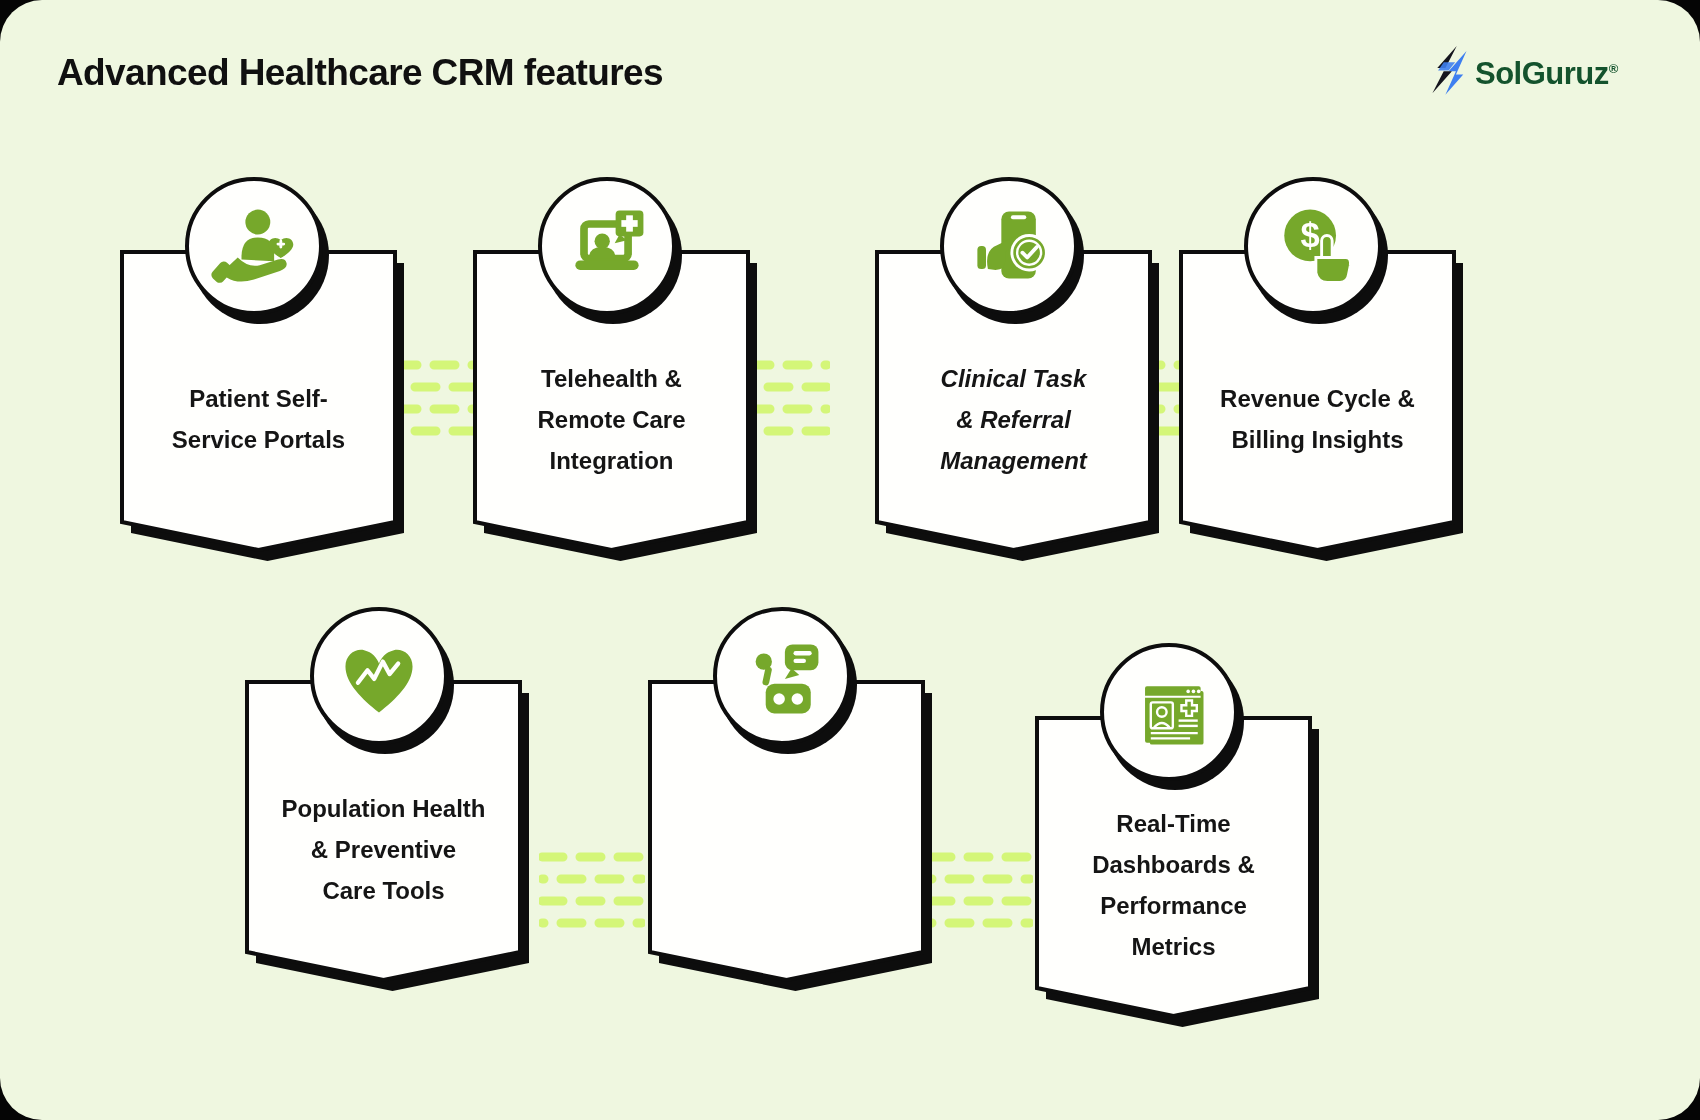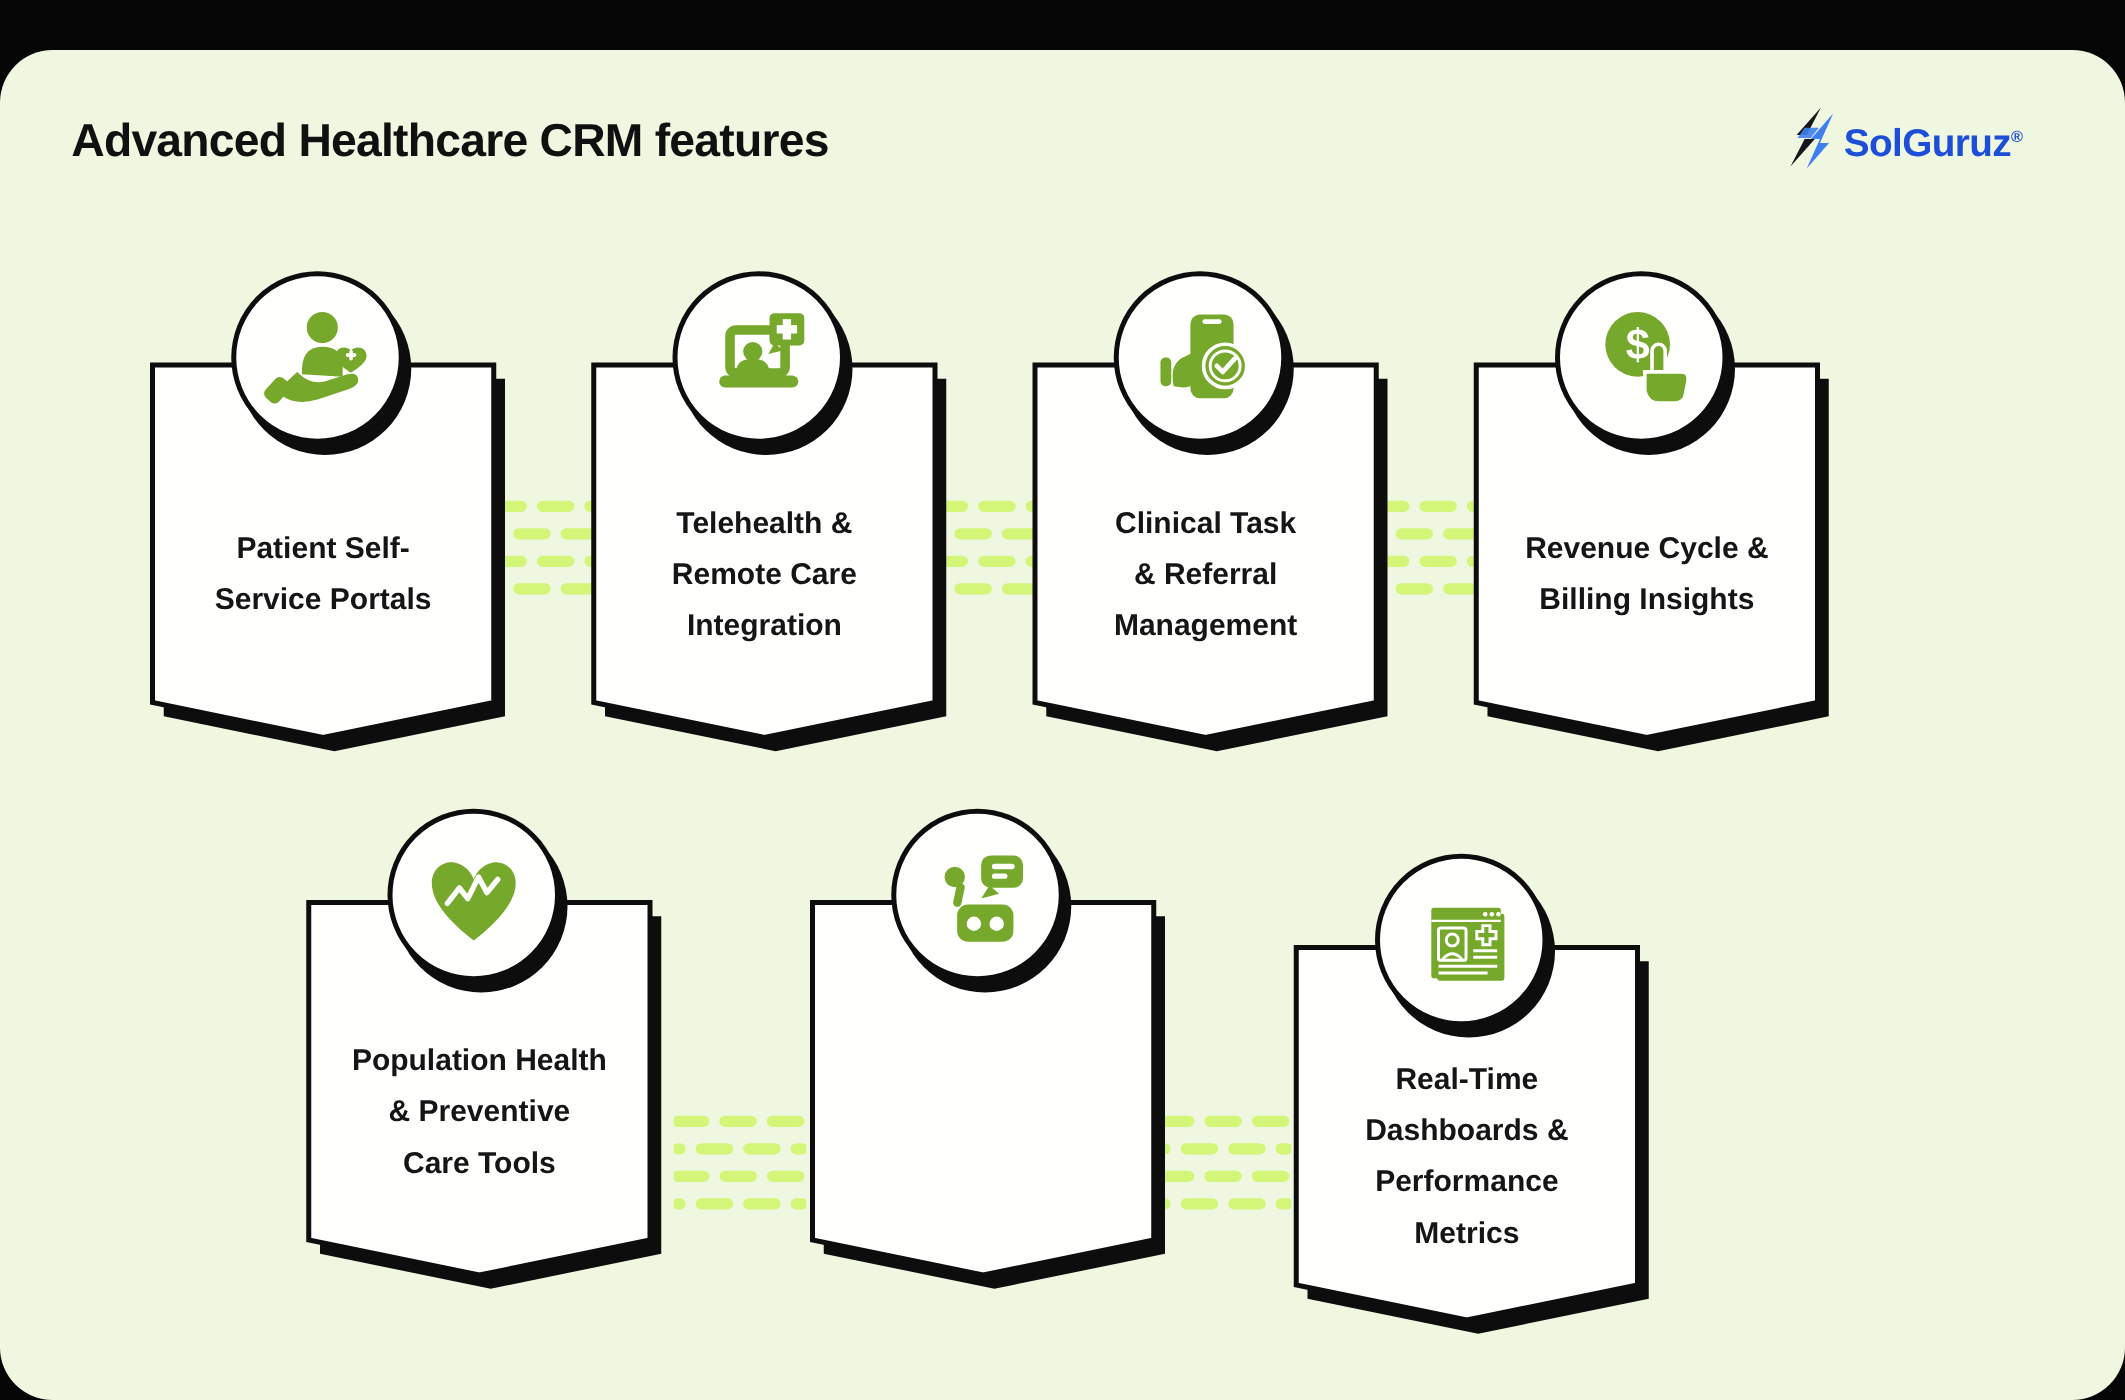--- a/index.html
+++ b/index.html
@@ -6,33 +6,32 @@
   body {
     width:1700px; height:1120px; position:relative;
     background:#050505;
     font-family:"Liberation Sans", sans-serif;
   }
   .panel {
     position:absolute; inset:0;
     background:#eff7e0;
     border-radius:42px;
     overflow:hidden;
-    margin-top:40px;
   }
   .page-title {
     position:absolute; left:57px; top:52px;
     font-size:37px; font-weight:800; color:#101010;
     letter-spacing:-0.6px;
   }
   .logo {
     position:absolute; left:1424px; top:46px;
     display:flex; align-items:center; gap:5px;
   }
   .logo-text {
-    font-size:31px; font-weight:700; color:#1d4ed8; letter-spacing:-0.5px;
+    font-size:31px; font-weight:700; color:#14532d; letter-spacing:-0.5px;
   }
   .logo-text sup { font-size:13px; font-weight:700; vertical-align:super; }
   .card { position:absolute; width:277px; height:300px; z-index:1; }
   .shape { position:absolute; left:0; top:0; overflow:visible; }
   .badge {
     position:absolute; left:65px; top:-73px;
     width:138px; height:138px;
     background:#fffffd;
     border:4px solid #0d0d0d; border-radius:50%;
     box-shadow:6px 9px 0 #0d0d0d;
@@ -154,21 +153,21 @@
         <path d="M61 36 l-5 9 l13 -3 z"></path>
         <rect x="68" y="16" width="7" height="17" fill="#fffffd"></rect>
         <rect x="63" y="21" width="17" height="7" fill="#fffffd"></rect>
       </svg>
     </div>
     <div class="card-title">Telehealth &amp;
 Remote Care
 Integration</div>
   </div>
 
-  <div class="card" style="left:826px; top:250px;">
+  <div class="card" style="left:875px; top:250px;font-style:italic;">
     <svg class="shape" width="290" height="315" viewBox="0 0 290 315">
       <polygon points="11,13 284,13 284,283 147.5,311 11,283" fill="#0d0d0d"></polygon>
       <polygon points="2,2 275,2 275,272 138.5,300 2,272" fill="#fffffd" stroke="#0d0d0d" stroke-width="4"></polygon>
     </svg>
     <div class="badge">
       <svg class="icon" width="92" height="92" viewBox="0 0 96 96">
         <rect x="40" y="12" width="36" height="70" rx="8"></rect>
         <rect x="50" y="16" width="16" height="4" rx="2" fill="#fffffd"></rect>
         <rect x="15" y="48" width="9" height="24" rx="4"></rect>
         <path d="M26 72 Q22 52 36 47 L56 37 Q62 35 63 40 Q64 45 56 48 L44 54 L44 64 Q44 73 34 73 Z"></path>

